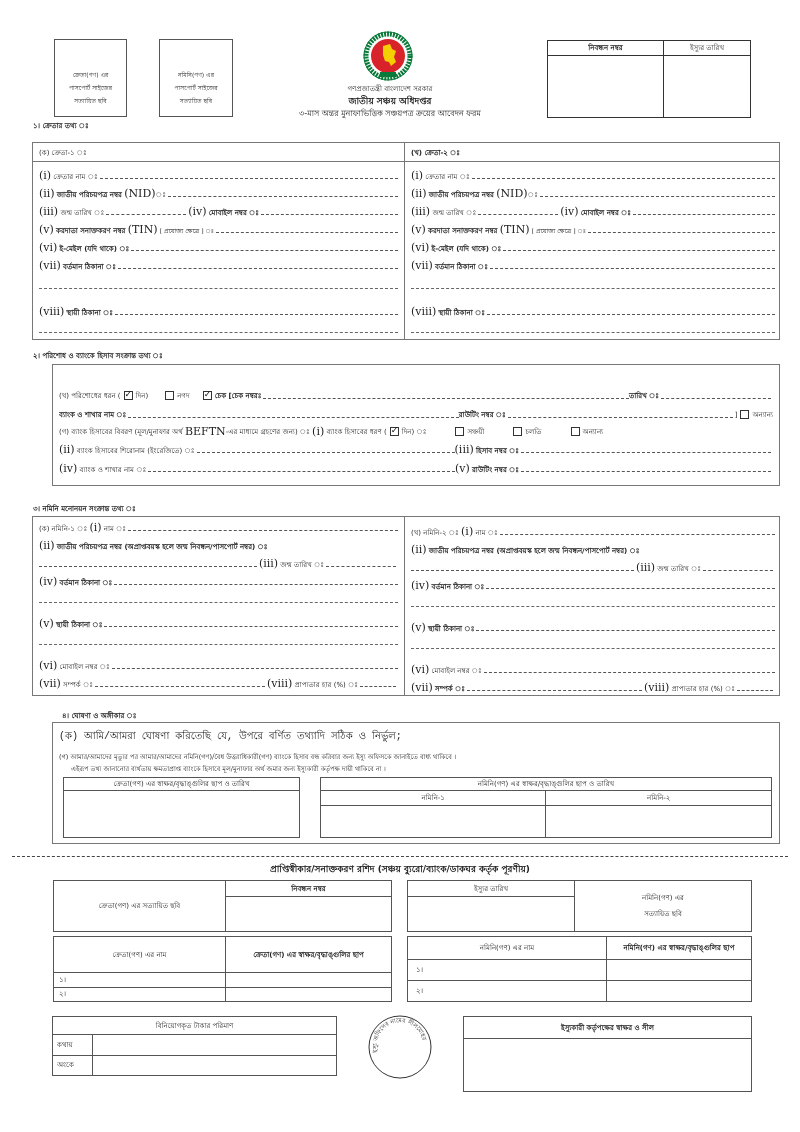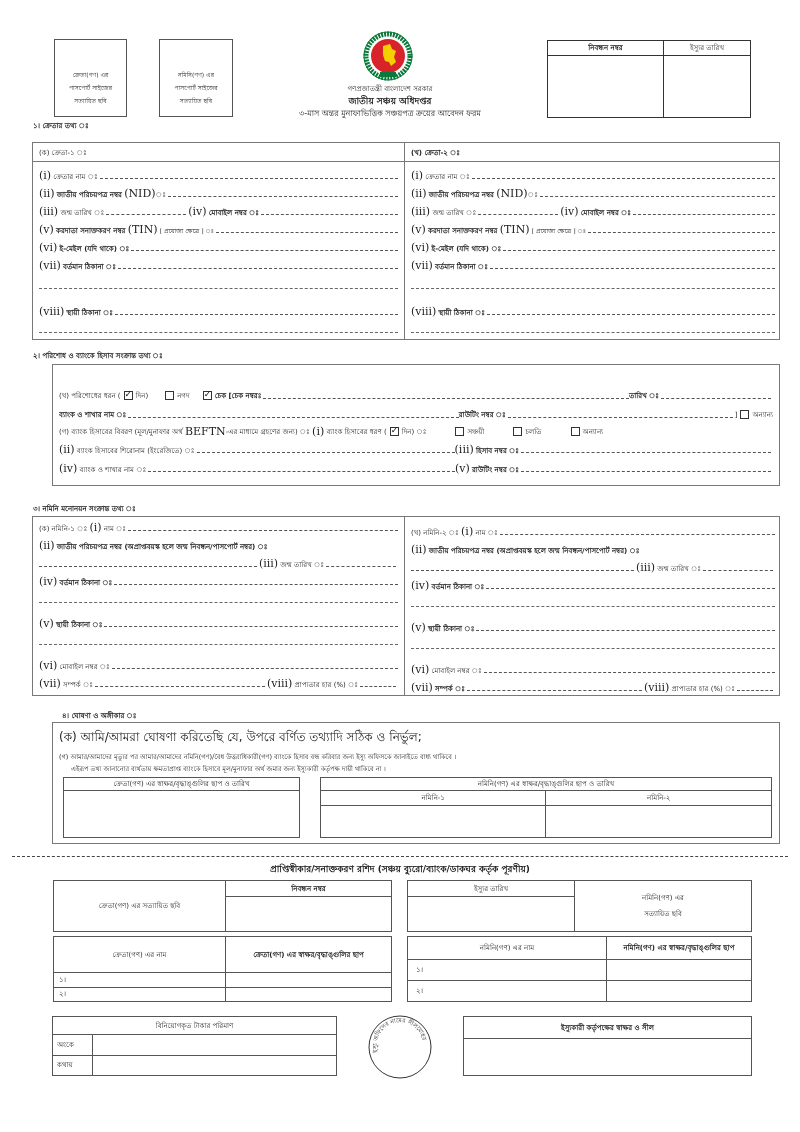--- a/index.html
+++ b/index.html
@@ -143,21 +143,21 @@
     <div class="dline" style="top:85px;"></div>
     <div class="frow" style="top:100px;"><span class="rn">(v)</span>&nbsp;<span class="bold">স্থায়ী ঠিকানা ঃ</span><span class="dash"></span></div>
     <div class="dline" style="top:127px;"></div>
     <div class="frow" style="top:142px;"><span class="rn">(vi)</span>&nbsp;<span>মোবাইল নম্বর ঃ</span><span class="dash"></span></div>
     <div class="frow" style="top:160px;"><span class="rn">(vii)</span>&nbsp;<span class="bold">সম্পর্ক ঃ</span><span class="dash"></span><span class="rn" style="margin-left:2px;">(viii)</span>&nbsp;<span>প্রাপ্যতার হার (%) ঃ</span><span class="dash dfix" style="width:36px;"></span></div>
   </div>
 </div>
 
 <div class="abs sec-title" style="left:62px;top:710px;">৪। ঘোষণা ও অঙ্গীকার ঃ</div>
 <div class="abs frame" style="left:52px;top:722px;width:728px;height:122px;">
-  <div class="abs" style="left:6px;top:5px;font-size:12px;white-space:nowrap;">(ক)  আমি/আমরা ঘোষণা করিতেছি যে, উপরে বর্ণিত তথ্যাদি সঠিক ও নির্ভুল;</div>
+  <div class="abs" style="left:6px;top:5px;font-size:10px;white-space:nowrap;font-family:Liberation Mono, monospace;">(ক)  আমি/আমরা ঘোষণা করিতেছি যে, উপরে বর্ণিত তথ্যাদি সঠিক ও নির্ভুল;</div>
   <div class="abs" style="left:6px;top:29px;font-size:6.5px;white-space:nowrap;">(গ)  আমার/আমাদের মৃত্যুর পর আমার/আমাদের নমিনি(গণ)/বৈধ উত্তরাধিকারী(গণ) ব্যাংকে হিসাব বন্ধ করিবার জন্য ইস্যু অফিসকে জানাইতে বাধ্য থাকিবে ।</div>
   <div class="abs" style="left:18px;top:41px;font-size:6.5px;white-space:nowrap;">এইরূপ তথ্য জানানোর ব্যর্থতায় ক্ষমতাপ্রাপ্ত ব্যাংকে হিসাবে মূল/মুনাফার অর্থ জমার জন্য ইস্যুকারী কর্তৃপক্ষ দায়ী থাকিবে না ।</div>
 
   <table class="abs" style="left:10px;top:54px;width:237px;height:61px;">
     <tbody>
         <tr style="height:13px;">
           <td>ক্রেতা(গণ) এর স্বাক্ষর/বৃদ্ধাঙ্গুলির ছাপ ও তারিখ</td>
         </tr>
     <tr>
           <td></td>
@@ -242,41 +242,41 @@
       </tr>
 </tbody>
   </table>
 
 <table class="abs" style="left:52px;top:1016px;width:285px;height:60px;">
   <tbody>
       <tr style="height:18px;">
         <td colspan="2">বিনিয়োগকৃত টাকার পরিমাণ</td>
       </tr>
   <tr>
+        <td style="text-align:left;padding-left:4px;">কথায়</td>
+        <td></td>
+      </tr>
+  <tr>
         <td style="width:40px;text-align:left;padding-left:4px;">অংকে</td>
-        <td></td>
-      </tr>
-  <tr>
-        <td style="text-align:left;padding-left:4px;">কথায়</td>
         <td></td>
       </tr>
 </tbody>
   </table>
 
 <div class="abs" style="left:367px;top:1014px;width:66px;height:66px;">
   <svg width="66" height="66" viewBox="0 0 66 66">
     <circle cx="33" cy="33" r="31" fill="none" stroke="#333" stroke-width="1"></circle>
     <defs>
         <path id="sealArc" d="M 11 38 A 23 23 0 1 1 55 38"></path>
       </defs>
     <text font-size="6" fill="#333" font-family="DejaVu Sans, sans-serif"><textPath href="#sealArc">ইস্যু অফিসের নামের সীলমোহর</textPath></text>
   </svg>
 </div>
 
-<table class="abs" style="left:463px;top:1016px;width:289px;height:60px;">
+<table class="abs" style="left:463px;top:1016px;width:289px;height:76px;">
   <tbody>
       <tr style="height:22px;">
         <td class="bold">ইস্যুকারী কর্তৃপক্ষের স্বাক্ষর ও সীল</td>
       </tr>
   <tr>
         <td></td>
       </tr>
 </tbody>
   </table>
 

